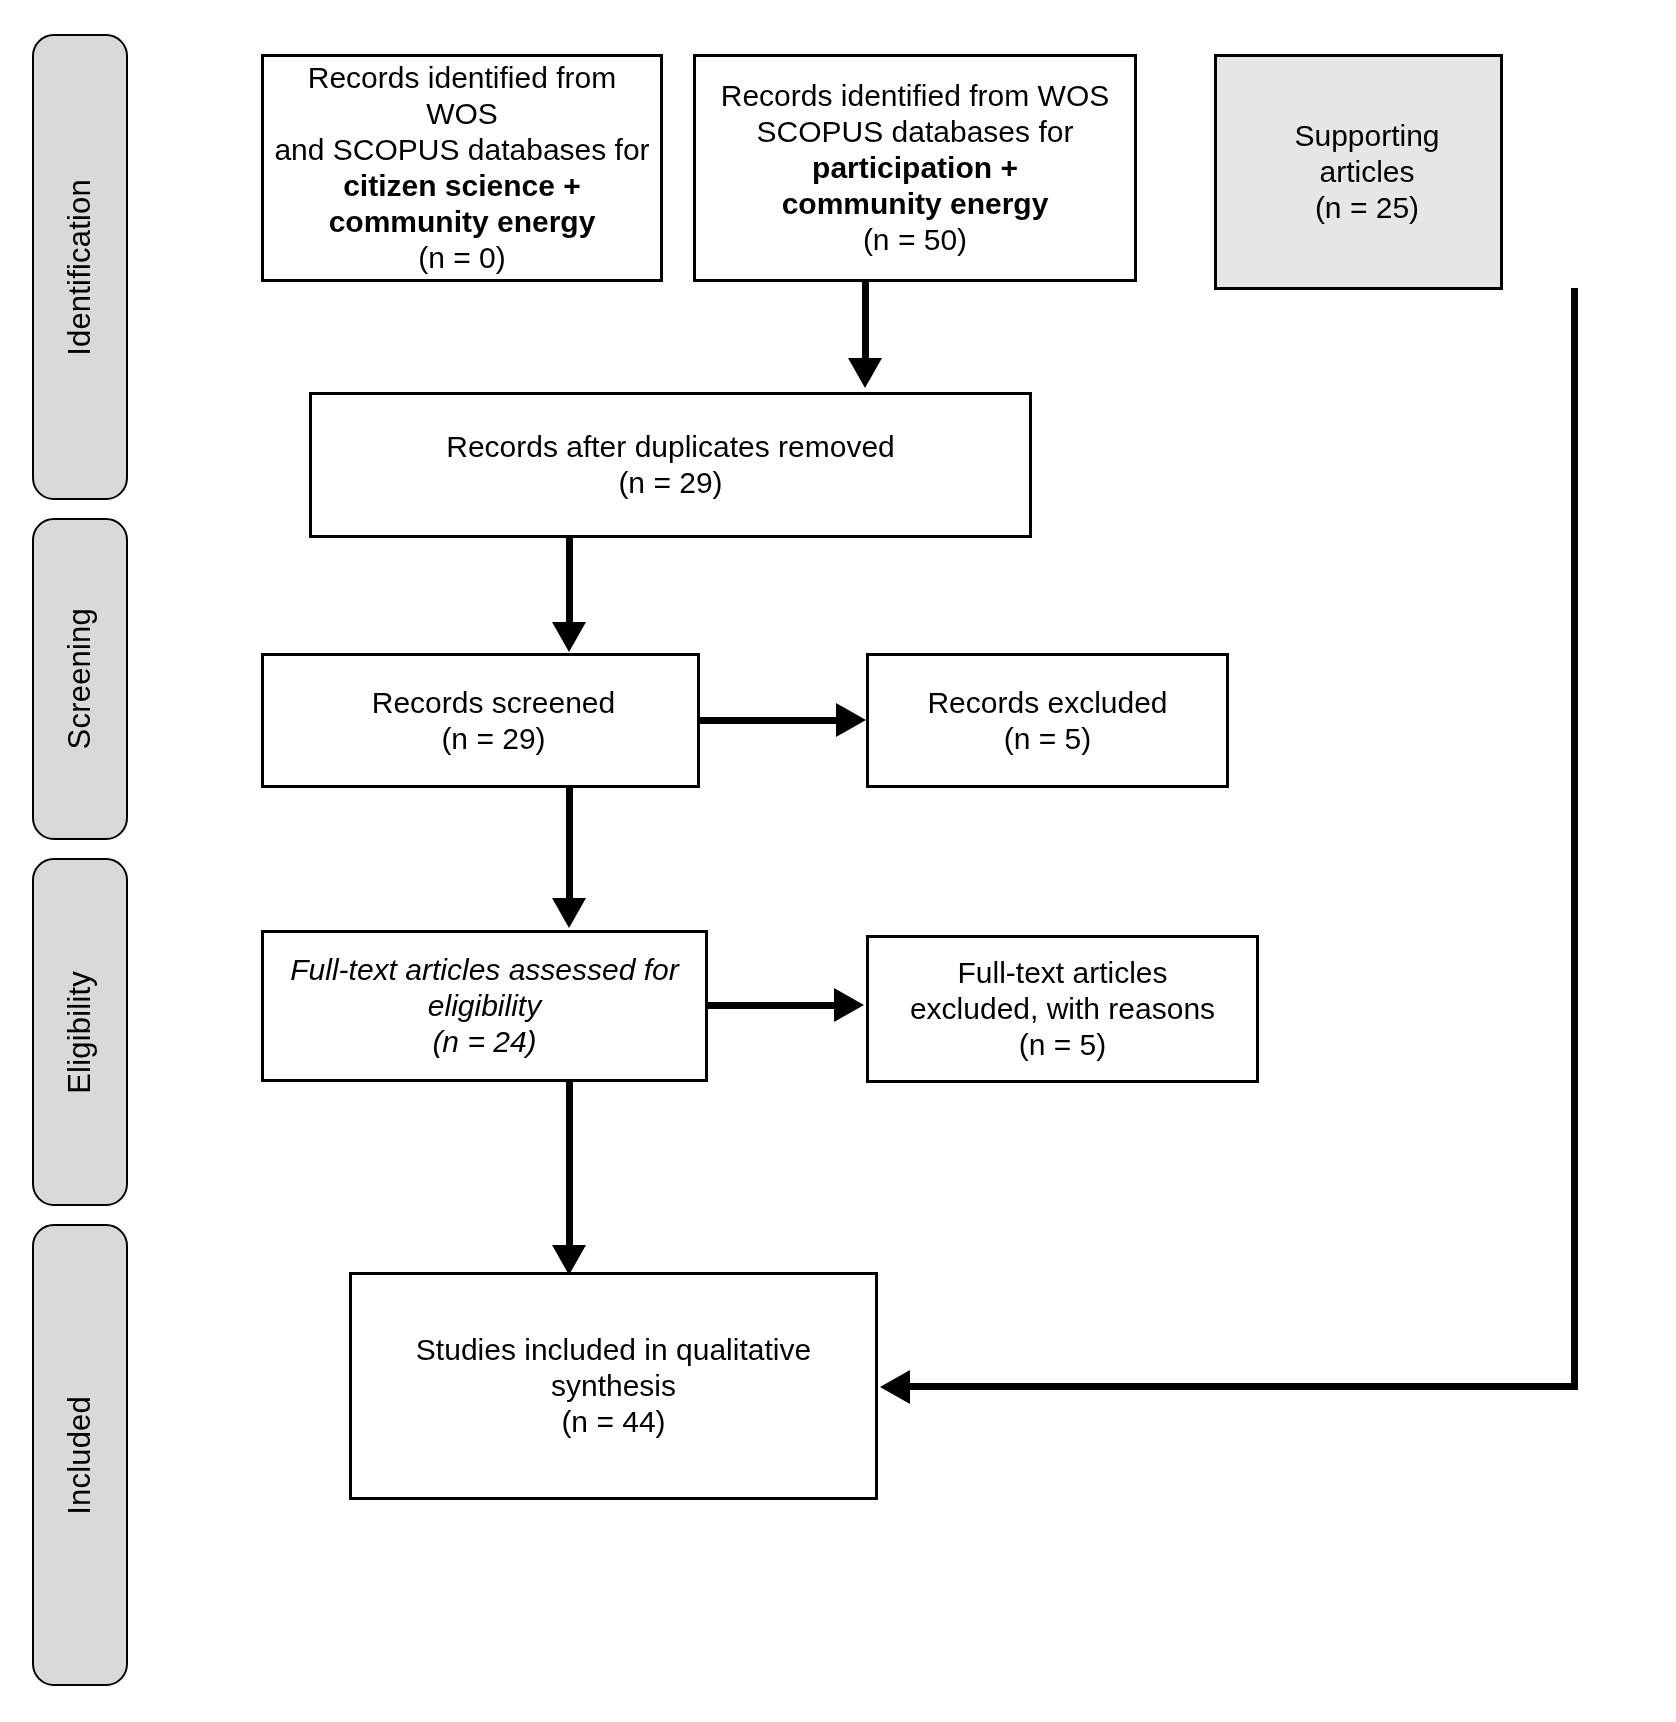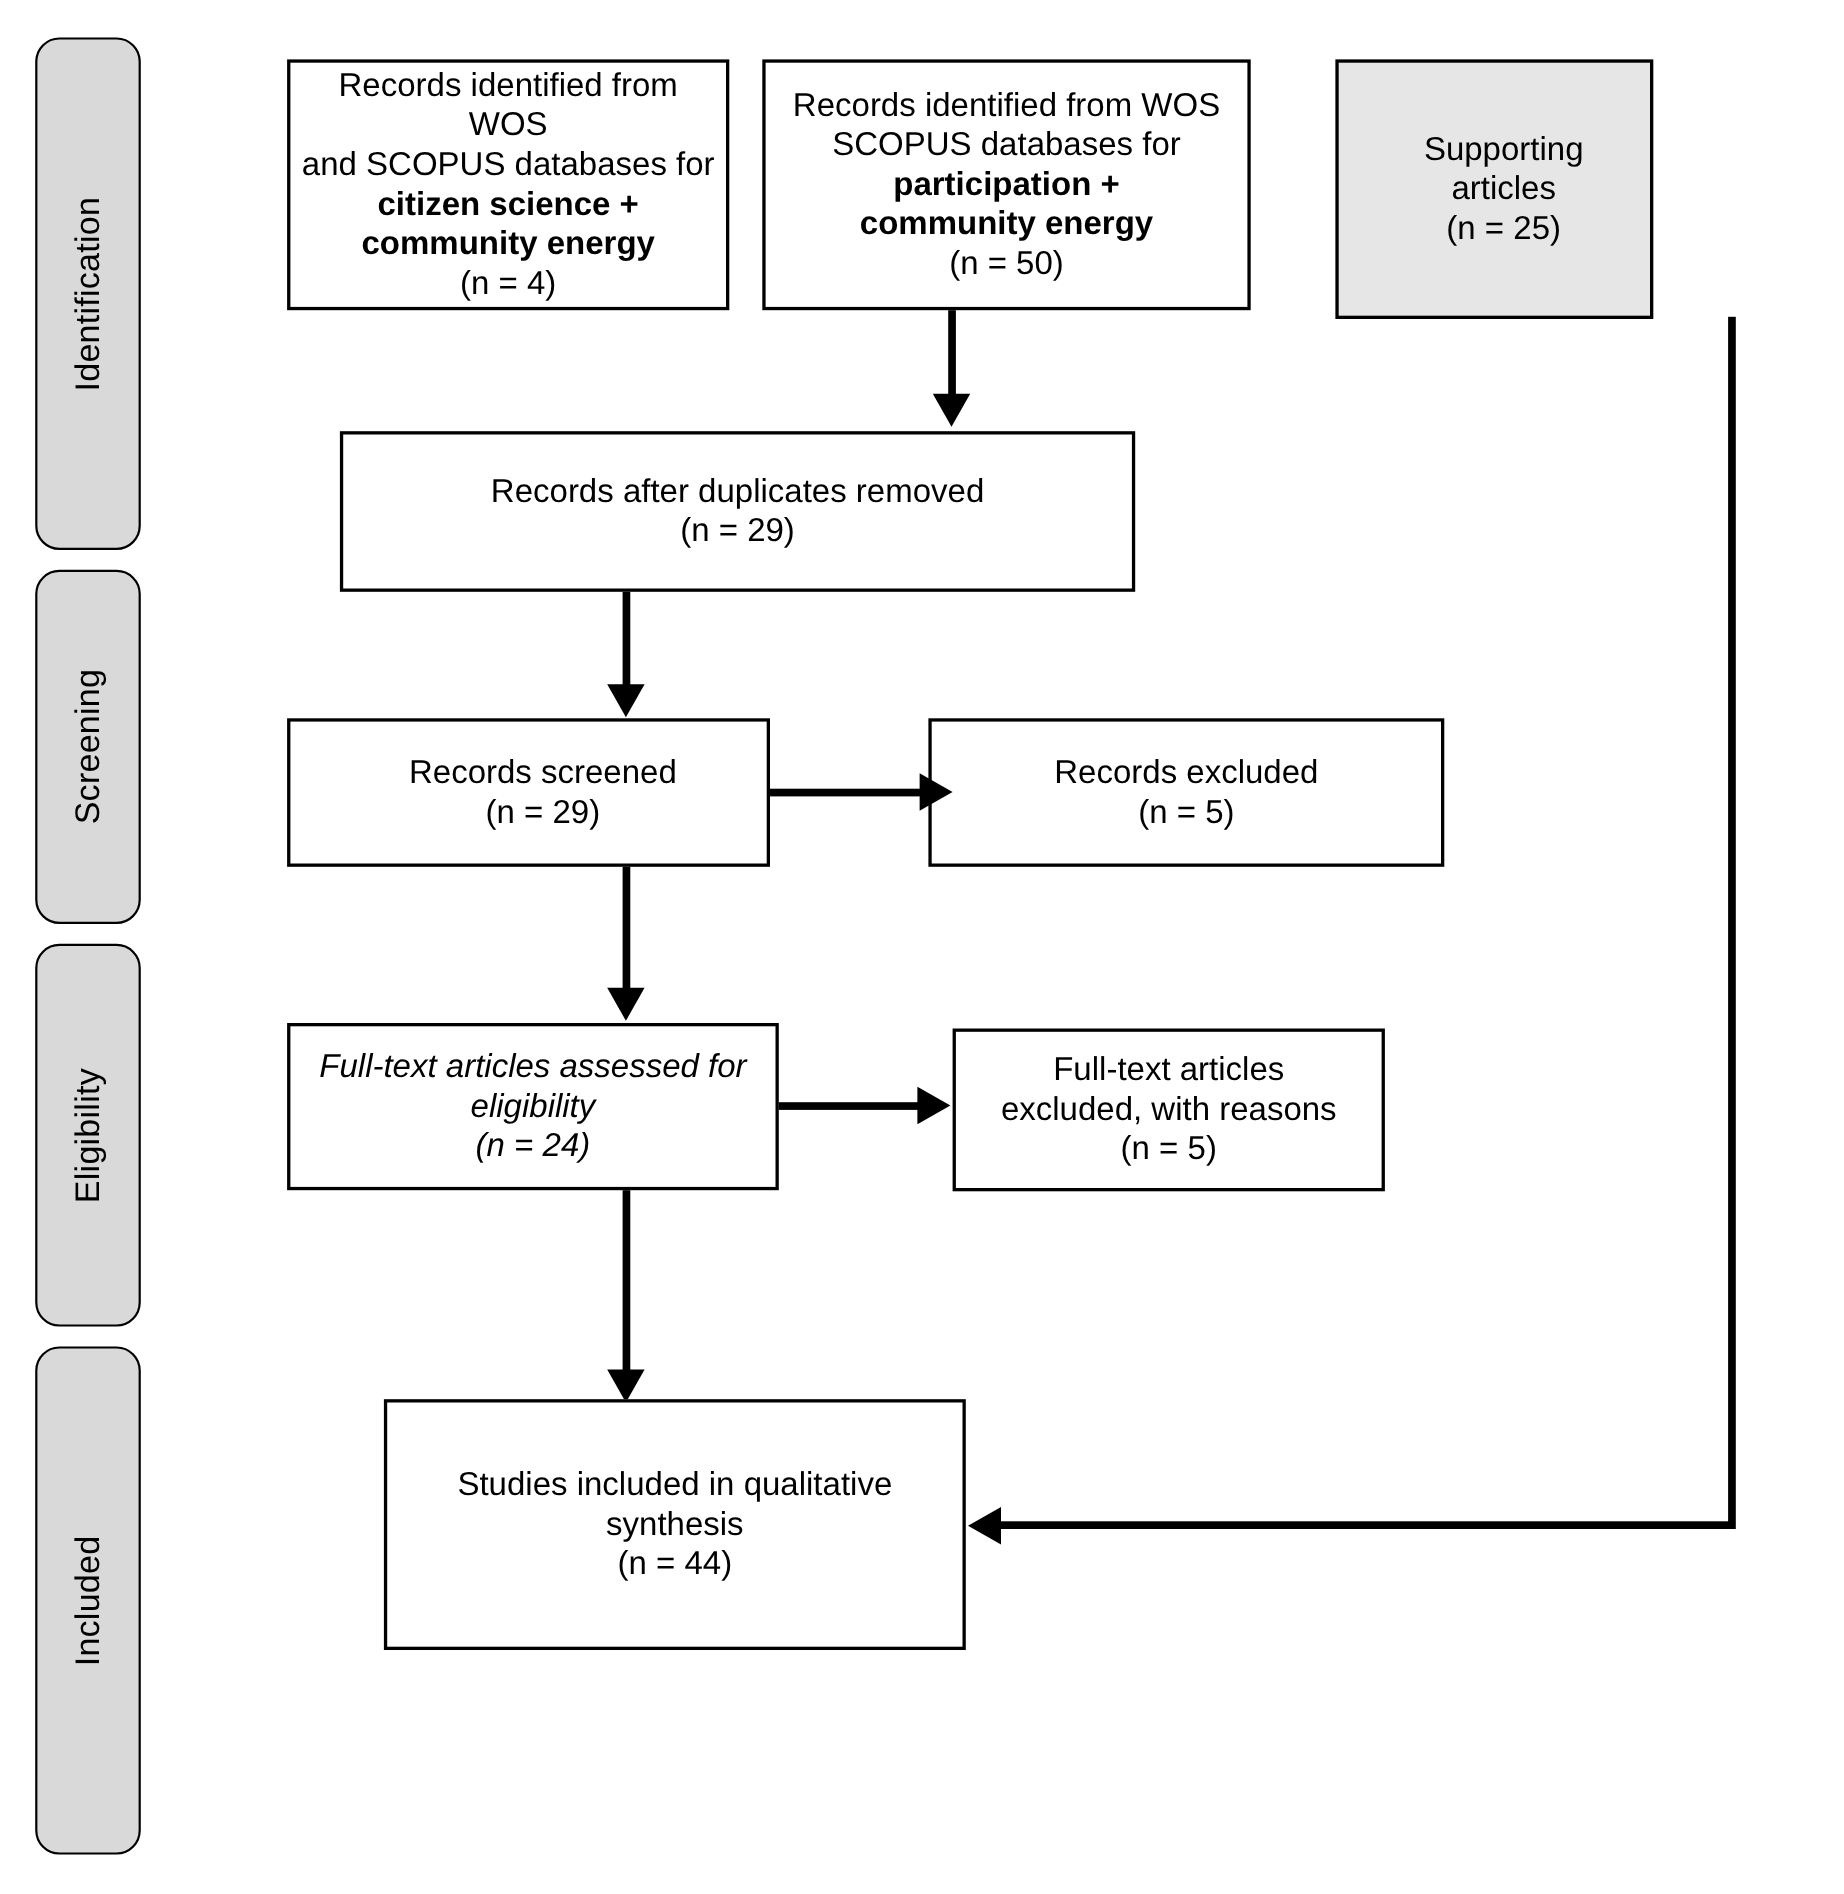--- a/index.html
+++ b/index.html
@@ -119,21 +119,21 @@
   <div class="phase" style="left:32px; top:1224px; width:96px; height:462px;">
     <span class="phase-label">Included</span>
   </div>
 
   <div class="fbox" style="left:261px; top:54px; width:402px; height:228px;">
     <div class="txt">
       <span>Records identified from WOS</span><br>
       <span>and SCOPUS databases for</span><br>
       <b>citizen science +</b><br>
       <b>community energy</b><br>
-      <span>(n = 4)</span>
+      <span>(n = 0)</span>
     </div>
   </div>
 
   <div class="fbox" style="left:693px; top:54px; width:444px; height:228px;">
     <div class="txt">
       <span>Records identified from WOS</span><br>
       <span>SCOPUS databases for</span><br>
       <b>participation +</b><br>
       <b>community energy</b><br>
       <span>(n = 50)</span>
@@ -160,21 +160,21 @@
   <div class="vline" style="left:566px; top:538px; height:90px;"></div>
   <div class="arrow-down" style="left:552px; top:622px;"></div>
 
   <div class="fbox" style="left:261px; top:653px; width:439px; height:135px;padding-left:36px;">
     <div class="txt">
       <span>Records screened</span><br>
       <span>(n = 29)</span>
     </div>
   </div>
 
-  <div class="fbox" style="left:844px; top:653px; width:469px; height:135px;">
+  <div class="fbox" style="left:866px; top:653px; width:363px; height:135px;">
     <div class="txt">
       <span>Records excluded</span><br>
       <span>(n = 5)</span>
     </div>
   </div>
 
   <div class="hline" style="left:700px; top:717px; width:140px;"></div>
   <div class="arrow-right" style="left:836px; top:703px;"></div>
 
   <div class="vline" style="left:566px; top:788px; height:115px;"></div>

